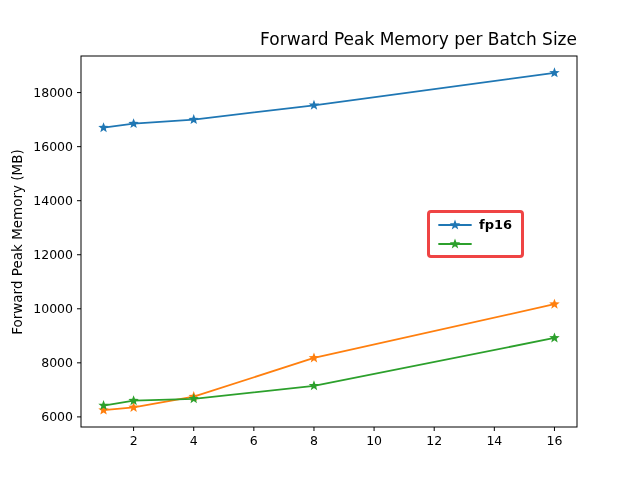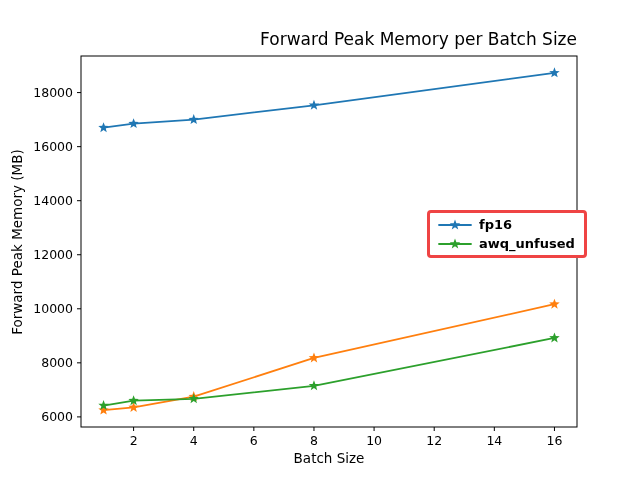--- a/index.html
+++ b/index.html
@@ -132,31 +132,29 @@
       <path d="M103.55 400.04L104.90 403.67L108.78 403.84L105.74 406.26L106.78 409.99L103.55 407.85L100.31 409.99L101.35 406.26L98.31 403.84L102.19 403.67Z" fill="#2ca02c"></path>
       <path d="M133.61 395.18L134.96 398.81L138.84 398.98L135.80 401.39L136.84 405.13L133.61 402.99L130.37 405.13L131.41 401.39L128.38 398.98L132.25 398.81Z" fill="#2ca02c"></path>
       <path d="M193.73 393.29L195.09 396.92L198.96 397.09L195.92 399.50L196.96 403.24L193.73 401.10L190.49 403.24L191.53 399.50L188.50 397.09L192.37 396.92Z" fill="#2ca02c"></path>
       <path d="M313.97 380.31L315.33 383.94L319.20 384.11L316.17 386.53L317.20 390.26L313.97 388.12L310.74 390.26L311.77 386.53L308.74 384.11L312.61 383.94Z" fill="#2ca02c"></path>
       <path d="M554.45 332.48L555.81 336.11L559.69 336.28L556.65 338.69L557.69 342.43L554.45 340.29L551.22 342.43L552.26 338.69L549.22 336.28L553.10 336.11Z" fill="#2ca02c"></path>
       <rect x="81" y="56" width="496" height="371" fill="none" stroke="#000000" stroke-width="1"></rect>
     </svg>
 
   <div class="chart-title">Forward Peak Memory per Batch Size</div>
   <div class="y-axis-label">Forward Peak Memory (MB)</div>
-  <div class="x-axis-label">Batch Size</div>
 
   <div class="legend">
     <div class="legend-item">
       <svg class="legend-key" width="34" height="14">
           <line x1="1" y1="7" x2="33" y2="7" stroke="#1f77b4" stroke-width="1.8" stroke-linecap="round"></line>
           <path d="M17.00 1.50L18.36 5.13L22.23 5.30L19.20 7.71L20.23 11.45L17.00 9.31L13.77 11.45L14.80 7.71L11.77 5.30L15.64 5.13Z" fill="#1f77b4"></path>
         </svg>
       <span class="legend-label">fp16</span>
     </div>
     <div class="legend-item">
       <svg class="legend-key" width="34" height="14">
           <line x1="1" y1="7" x2="33" y2="7" stroke="#2ca02c" stroke-width="1.8" stroke-linecap="round"></line>
           <path d="M17.00 1.50L18.36 5.13L22.23 5.30L19.20 7.71L20.23 11.45L17.00 9.31L13.77 11.45L14.80 7.71L11.77 5.30L15.64 5.13Z" fill="#2ca02c"></path>
         </svg>
-      <span class="legend-label">awq_unfused</span>
     </div>
   </div>
 </div>
 
 </body></html>

